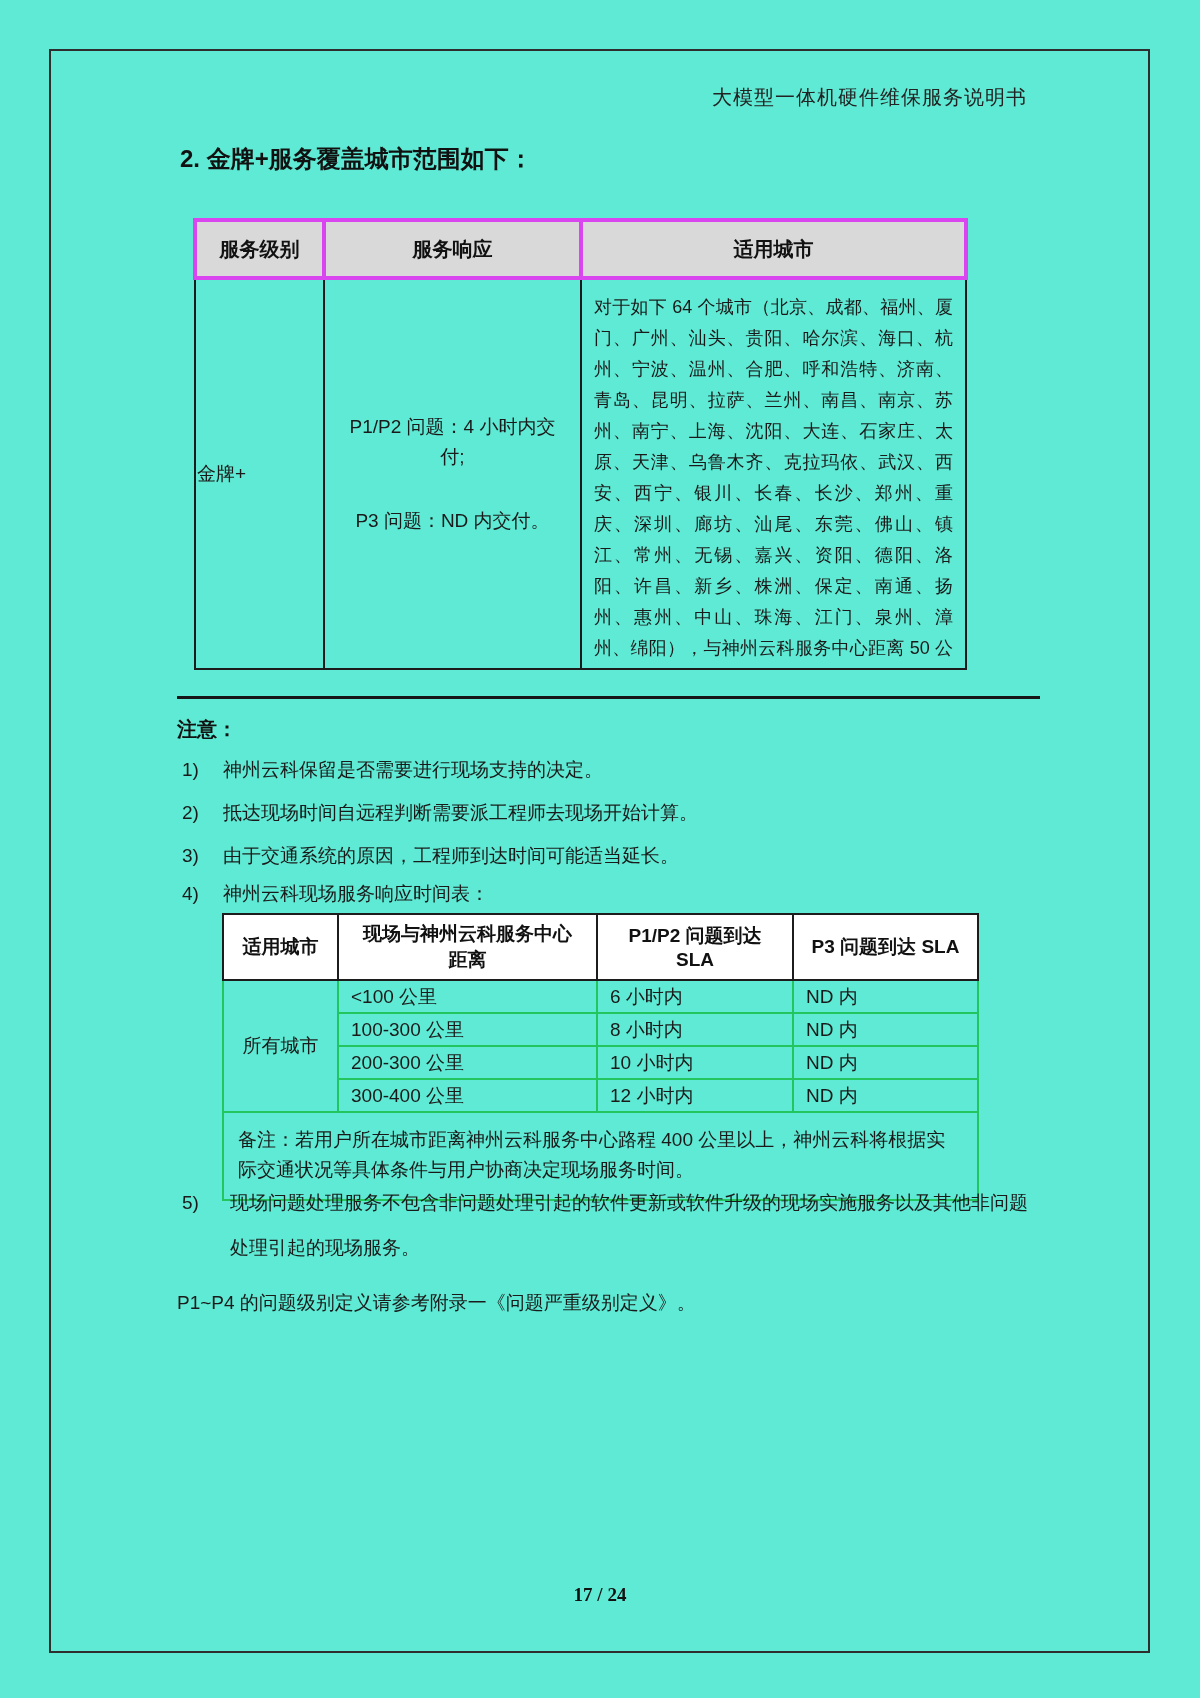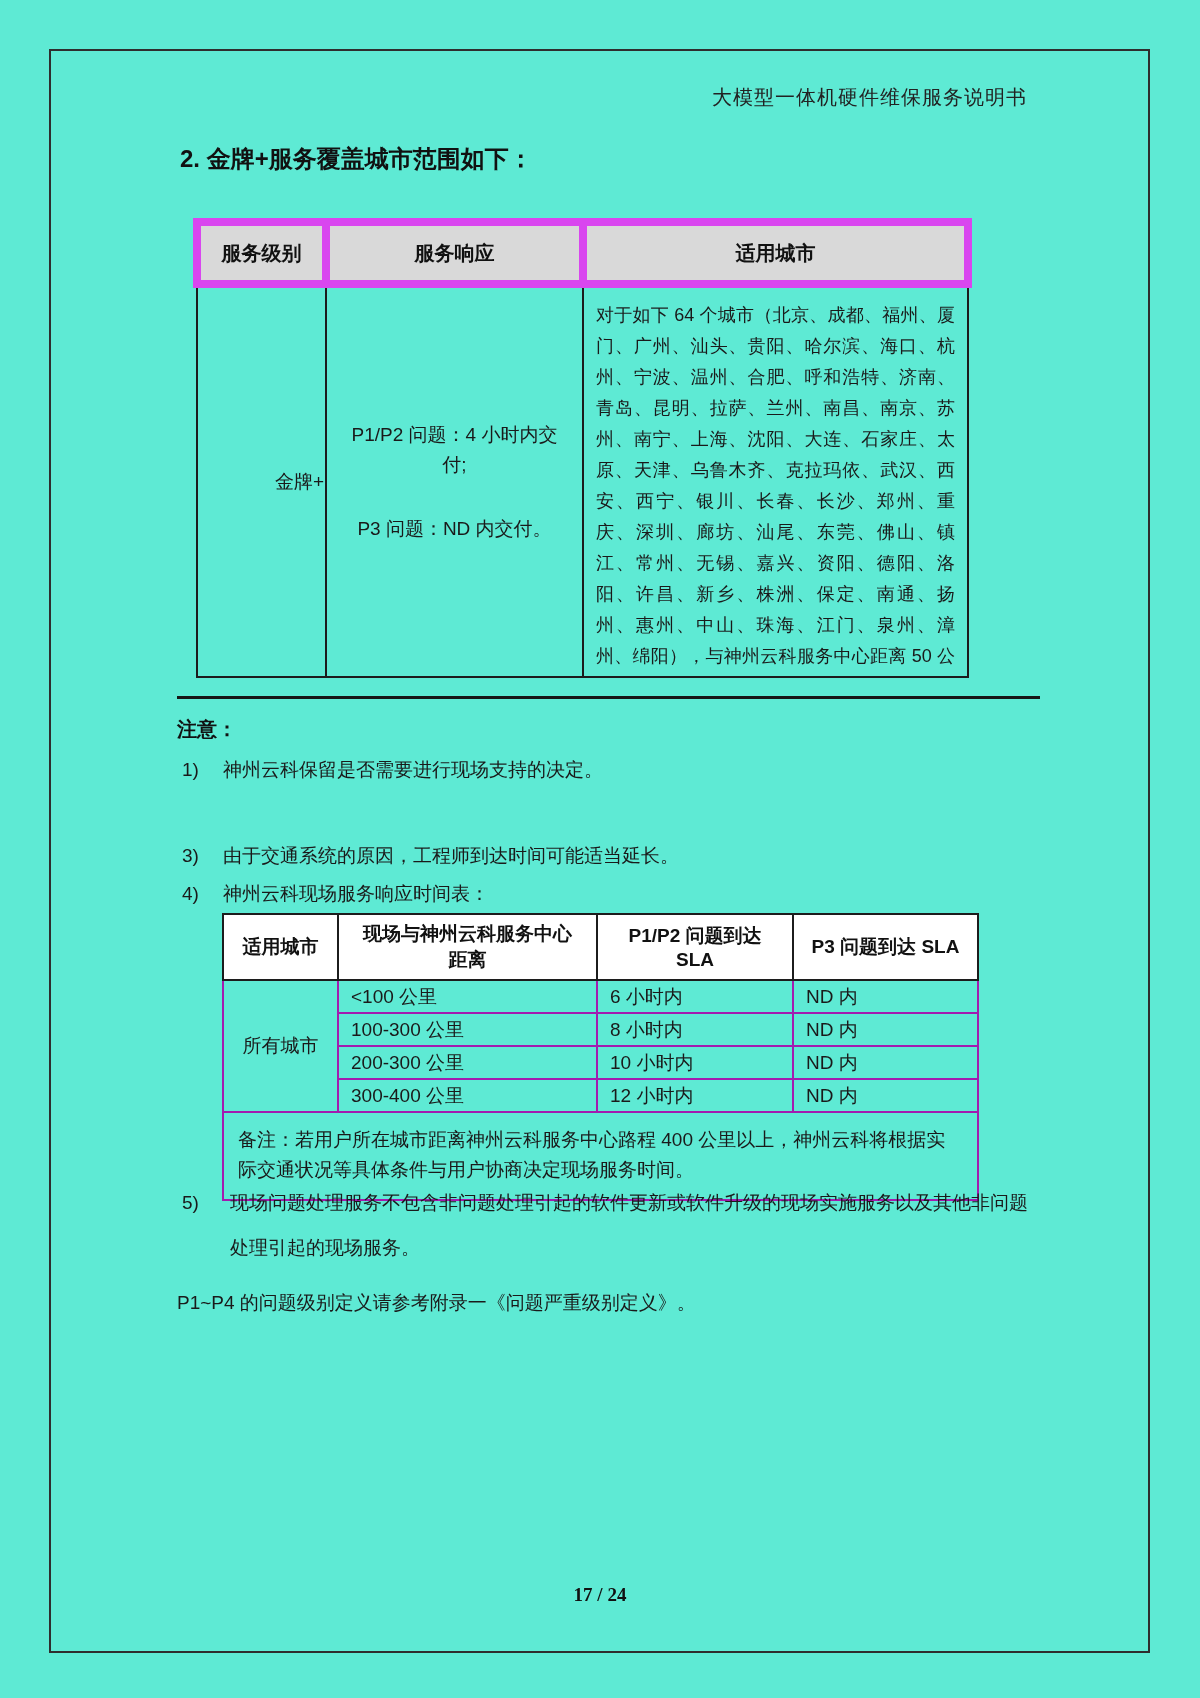--- a/index.html
+++ b/index.html
@@ -32,26 +32,26 @@
     font-size: 24px;
     font-weight: 700;
     color: #111111;
   }
   table { border-collapse: collapse; table-layout: fixed; }
   
   .t1 { left: 193px; top: 218px; width: 771px; }
   .t1 th {
     height: 52px;
     background: #d9d9d9;
-    border: 8px solid #d946ef;
+    border: 4px solid #d946ef;
     font-size: 20px; font-weight: 700; color: #111;
     text-align: center; vertical-align: middle;
   }
   .t1 td { border: 2px solid #1c1c1c; vertical-align: middle; }
-  .cell-level { text-align: right; font-size: 19px; }
+  .cell-level { text-align: left; font-size: 19px; }
   .cell-resp  { text-align: center; font-size: 19px; padding: 0 22px; line-height: 30px; }
   .cell-resp p { margin: 0; }
   .cell-resp .resp-p3 { margin-top: 34px; }
   .cell-cities { vertical-align: top; padding: 12px 12px 0 12px; }
   .cities-text {
     font-size: 18px;
     line-height: 31px;
     text-align: justify;
     height: 376px;
     overflow: hidden;
@@ -63,21 +63,21 @@
   .note-item .num { display: inline-block; width: 41px; }
   
   .t2 { left: 222px; top: 913px; width: 755px; }
   .t2 th {
     border: 2px solid #1c1c1c;
     height: 62px;
     font-size: 19px; font-weight: 700; color: #111;
     text-align: center; vertical-align: middle;
     background: #ffffff;
   }
-  .t2 td { border: 2px solid #a21caf; font-size: 19px; }
+  .t2 td { border: 2px solid #22c55e; font-size: 19px; }
   .t2 .drow td { height: 31px; padding: 0 12px; text-align: left; vertical-align: middle; }
   .t2 .city-scope { text-align: center !important; }
   .t2 .remark-cell { padding: 12px 14px 14px 14px; line-height: 30px; vertical-align: top; }
   .pre { white-space: pre-line; }
   
   .note-item5 { left: 182px; top: 1180px; font-size: 19px; line-height: 45px; }
   .note-item5 .num5 { position: absolute; left: 0; top: 0; }
   .note-item5 .txt5 { display: block; margin-left: 48px; width: 813px; }
   .closing { left: 177px; top: 1290px; font-size: 19px; }
   .footer {
@@ -125,20 +125,23 @@
     </tbody>
   </table>
 
   <div class="abs rule"></div>
 
   <div class="abs notes-label">注意：</div>
 
   <div class="abs note-item" style="top:757px">
     <span class="num">1)</span><span>神州云科保留是否需要进行现场支持的决定。</span>
   </div>
+  <div class="abs note-item" style="top:800px">
+    <span class="num">2)</span><span>抵达现场时间自远程判断需要派工程师去现场开始计算。</span>
+  </div>
   <div class="abs note-item" style="top:843px">
     <span class="num">3)</span><span>由于交通系统的原因，工程师到达时间可能适当延长。</span>
   </div>
   <div class="abs note-item" style="top:881px">
     <span class="num">4)</span><span>神州云科现场服务响应时间表：</span>
   </div>
 
   <table class="abs t2">
     <colgroup>
       <col style="width:115px">

